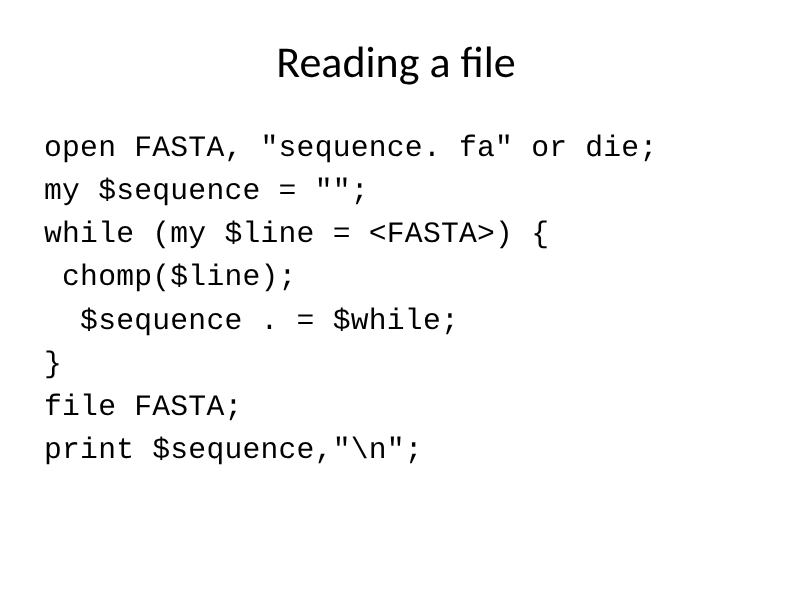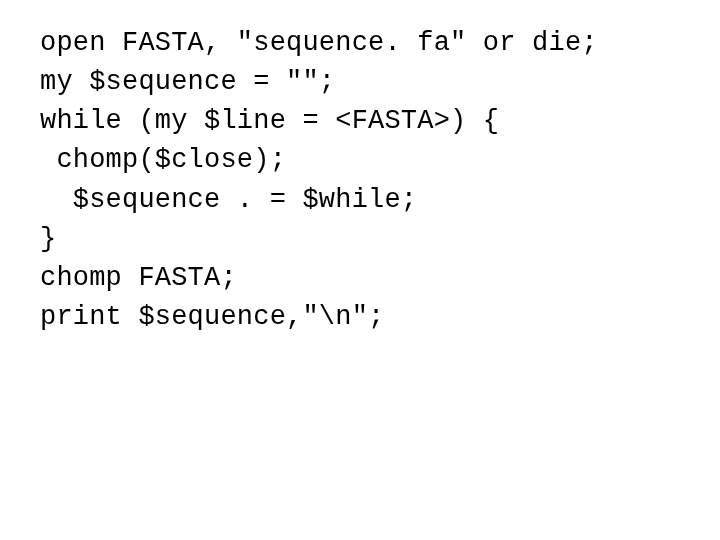--- a/index.html
+++ b/index.html
@@ -29,21 +29,22 @@
     font-size: 27px;
     line-height: 1.45;
     white-space: pre;
     letter-spacing: 0.2px;
   }
 </style>
 </head>
 <body>
 
 <div class="slide">
+  <div class="title">Reading  a file</div>
   <div class="code"><span>open FASTA, "sequence. fa" or die;</span>
 <span>my $sequence = "";</span>
 <span>while (my $line = &lt;FASTA&gt;) {</span>
-<span> chomp($close);</span>
+<span> chomp($line);</span>
 <span>  $sequence . = $while;</span>
 <span>}</span>
-<span>chomp FASTA;</span>
+<span>file FASTA;</span>
 <span>print $sequence,"\n";</span></div>
 </div>
 
 </body></html>

